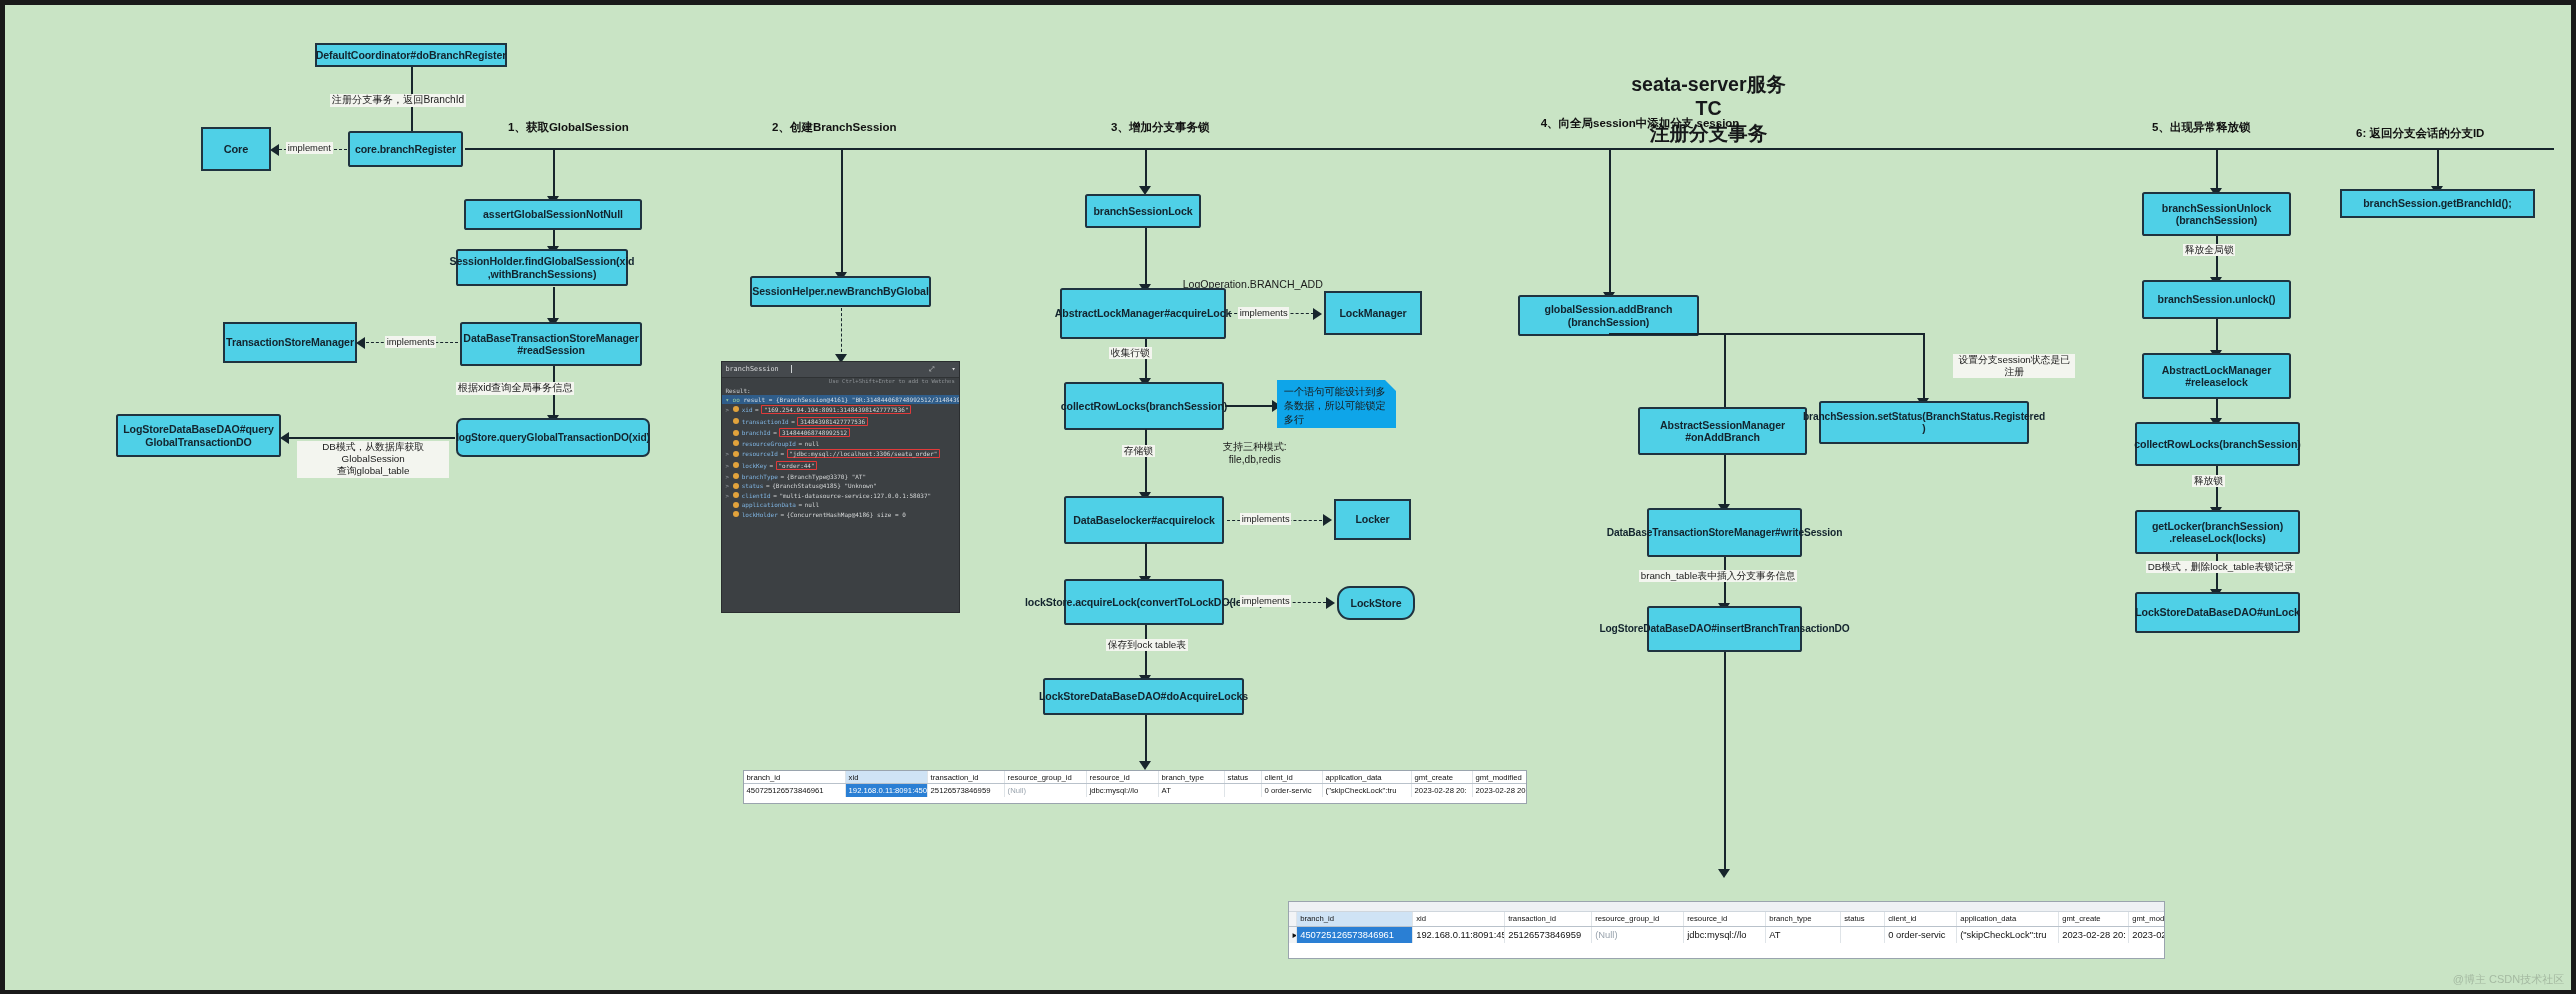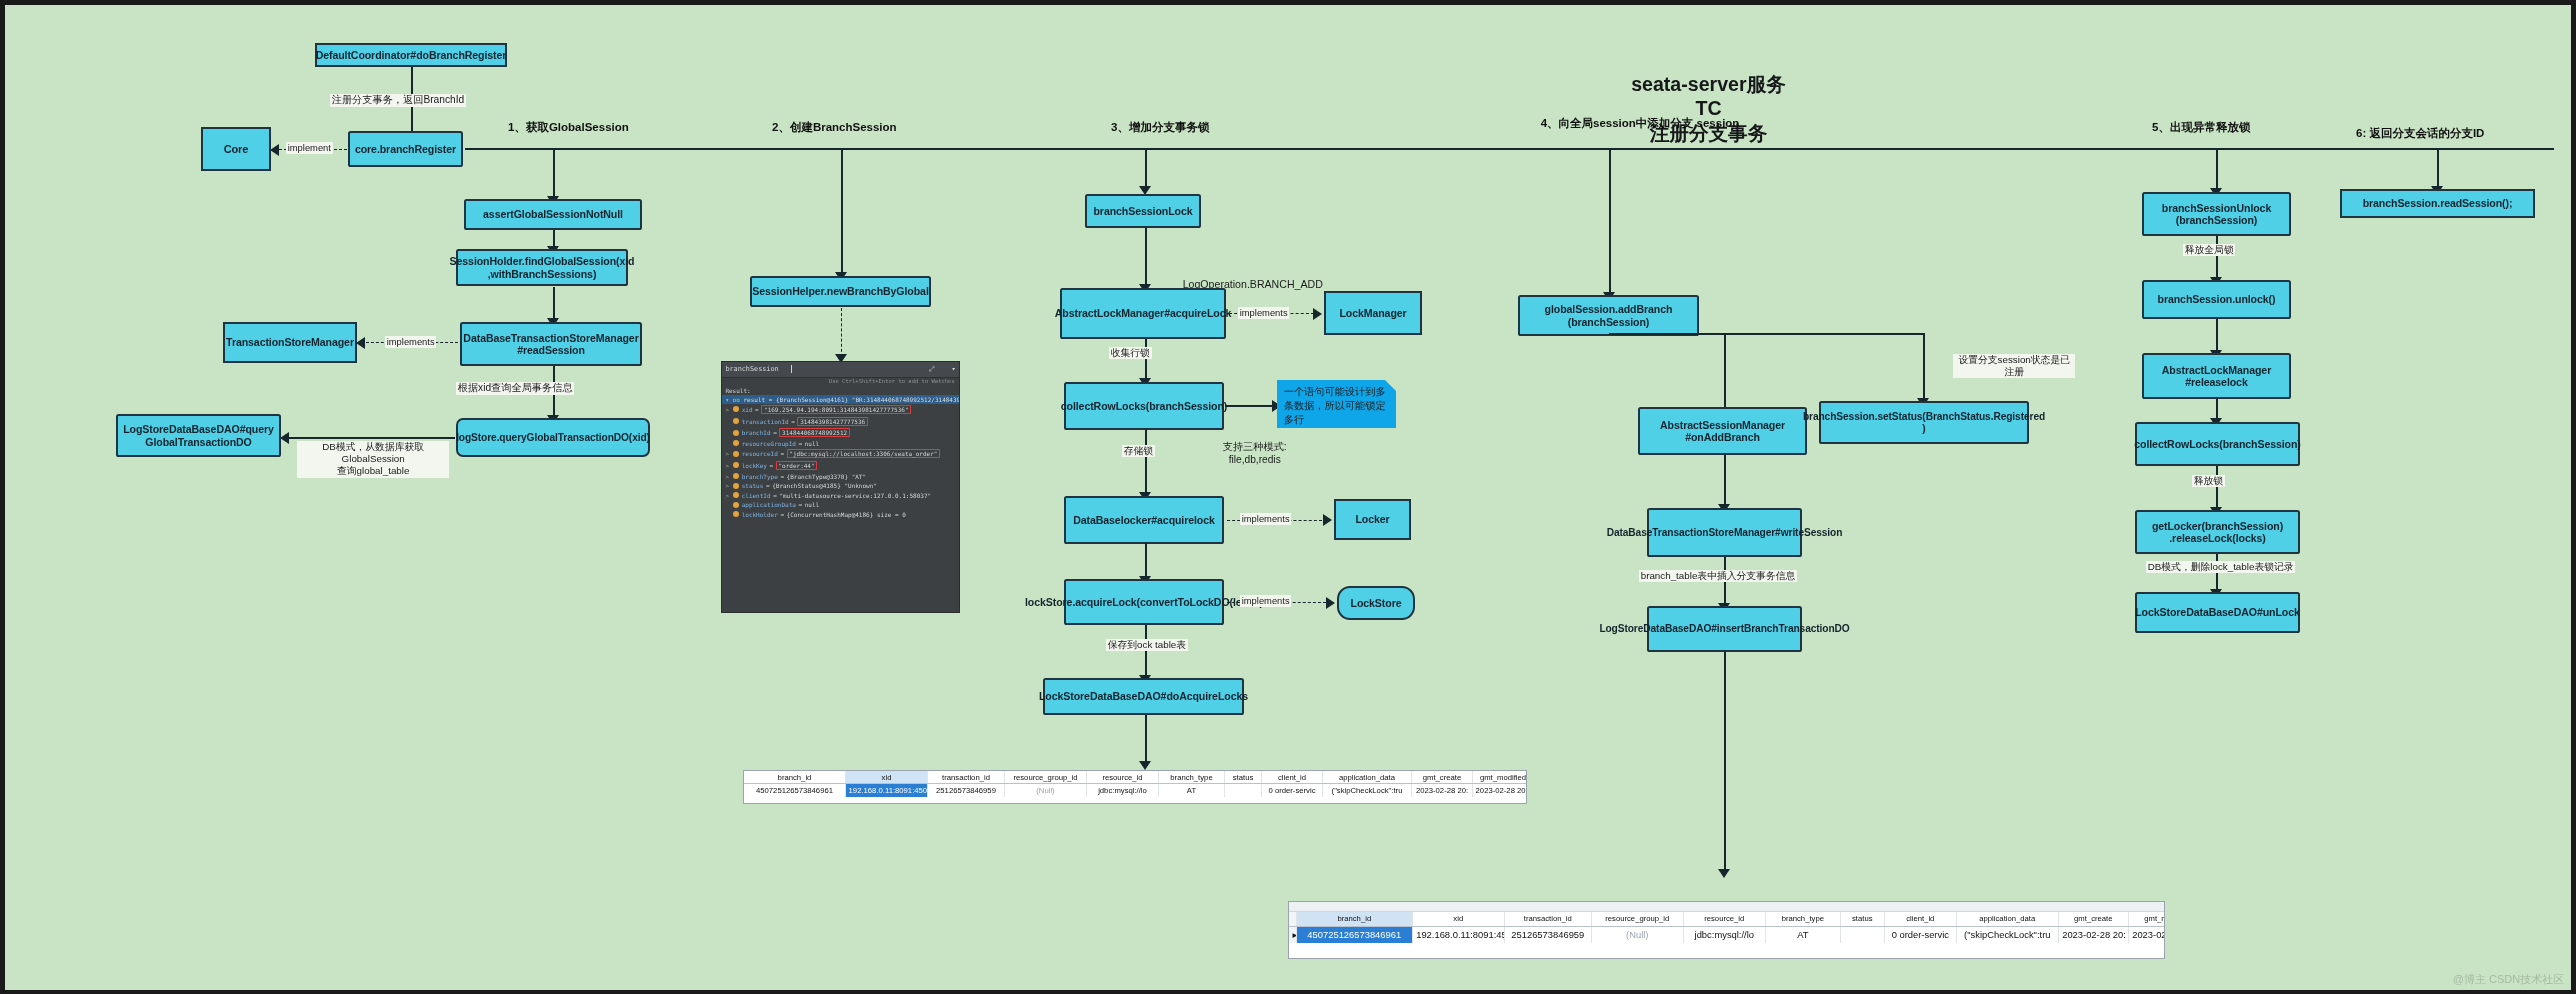--- a/index.html
+++ b/index.html
@@ -114,21 +114,20 @@
     font-size:7.7px;
     color:#111;
     overflow:hidden;
   }
   .dbtable .hdr,.dbtable .dat{display:flex;}
   .dbtable .hdr{border-bottom:0.9px solid #b9c2cb;background:#fff;font-size:7.7px;}
   .dbtable .hdr div,.dbtable .dat div{
     padding:1.7px 2.6px;box-sizing:border-box;
     white-space:nowrap;overflow:hidden;
     border-right:0.9px solid #dfe4e8;
-    text-align:center;
   }
   .dbtable .hdr div.sel{background:#cfe3f5;}
   .dbtable .dat div.sel{background:#2a7fd4;color:#fff;}
   .dbtable .dat div.null{color:#9aa4ae;}
   .dbtable.big{font-size:9.4px;}
   .dbtable.big .hdr div,.dbtable.big .dat div{padding:2.6px 3.4px;}
   .dbtable .gutter{flex:0 0 7.7px;border-right:0.9px solid #dfe4e8;background:#f2f4f6;}
   .dbtable .toolbar{height:8.5px;background:#eef1f4;border-bottom:0.9px solid #cfd6dd;}
   
   #wm{position:absolute;right:6.8px;bottom:3.4px;font-size:11px;color:#9fb39c;opacity:.85;white-space:nowrap;}
@@ -436,21 +435,21 @@
 
   <div class="ln lnv" style="left:2211px;top:549px;height:37px;"></div>
   <div class="ar ar-d" style="left:2205px;top:584px;"></div>
   <div class="elbl" style="left:2141px;top:556px;font-size:9.8px;">DB模式，删除lock_table表锁记录</div>
 
   <div class="node" style="left:2130px;top:587px;width:165px;height:41px;font-size:10.6px;">LockStoreDataBaseDAO#unLock</div>
 
   <div class="ln lnv" style="left:2432px;top:143px;width:1.7px;height:41px;"></div>
   <div class="ar ar-d" style="left:2426px;top:181px;"></div>
 
-  <div class="node sq" style="left:2335px;top:184px;width:195px;height:29px;font-size:10.6px;">branchSession.readSession();</div>
+  <div class="node sq" style="left:2335px;top:184px;width:195px;height:29px;font-size:10.6px;">branchSession.getBranchId();</div>
 
   <div class="dbtable" style="left:738px;top:765px;width:784px;height:34px;">
     <div class="hdr" id="bt1-hdr">
         <div style="flex: 0 0 102px;">branch_id</div>
         <div class="sel" style="flex: 0 0 82px;">xid</div>
         <div style="flex: 0 0 77px;">transaction_id</div>
         <div style="flex: 0 0 82px;">resource_group_id</div>
         <div style="flex: 0 0 72px;">resource_id</div>
         <div style="flex: 0 0 66px;">branch_type</div>
         <div style="flex: 0 0 37px;">status</div>

